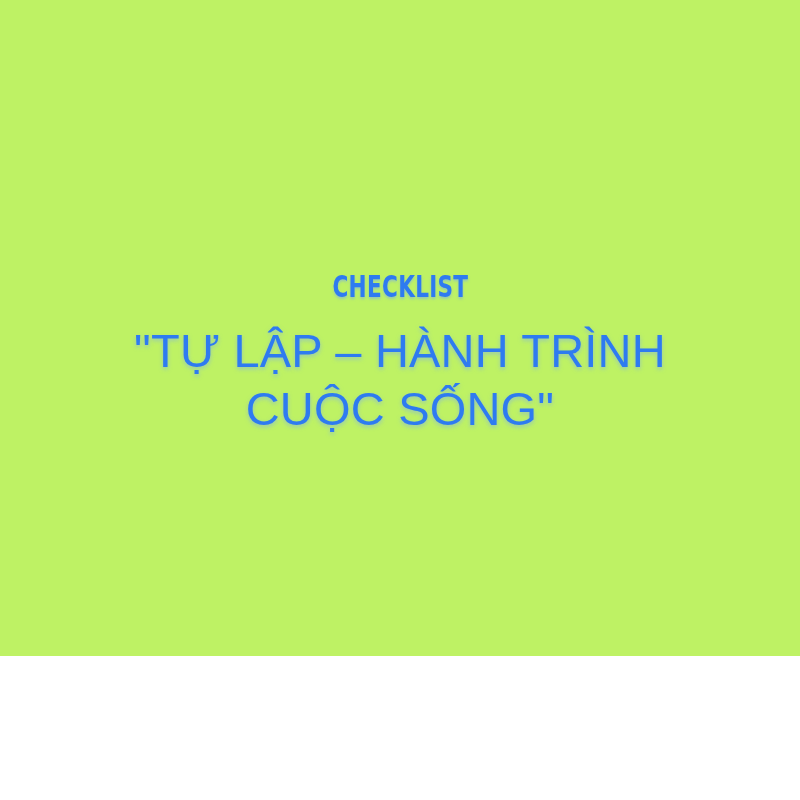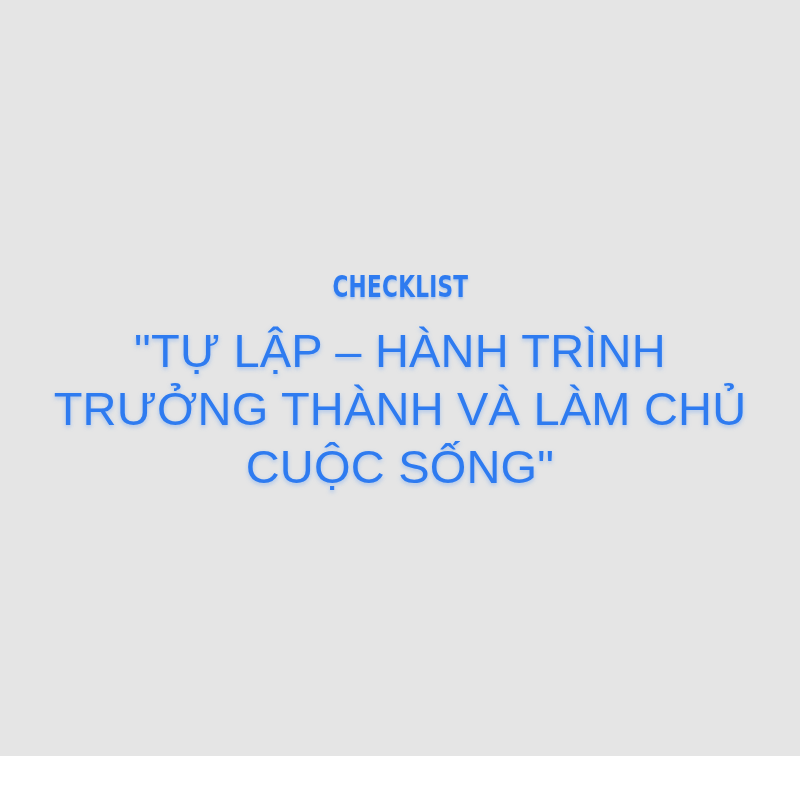--- a/index.html
+++ b/index.html
@@ -11,22 +11,22 @@
     width: 800px;
     height: 800px;
     overflow: hidden;
     font-family: "Liberation Sans", sans-serif;
   }
 
   
   .poster {
     position: relative;
     width: 800px;
-    height: 756px;
-    background: #e5e5e5;
+    height: 656px;
+    background: #bef264;
     box-sizing: border-box;
     display: flex;
     flex-direction: column;
     align-items: center;
     justify-content: flex-start;
   }
 
   
   .text-block {
     position: absolute;
@@ -75,19 +75,18 @@
 <body>
 
 <div class="poster">
 
   <div class="text-block">
 
     <div class="eyebrow">CHECKLIST</div>
 
     <div class="headline">
       <span class="headline-line">"TỰ LẬP – HÀNH TRÌNH</span>
-      <span class="headline-line">TRƯỞNG THÀNH VÀ LÀM CHỦ</span>
       <span class="headline-line">CUỘC SỐNG"</span>
     </div>
 
   </div>
 
 </div>
 
 </body></html>

